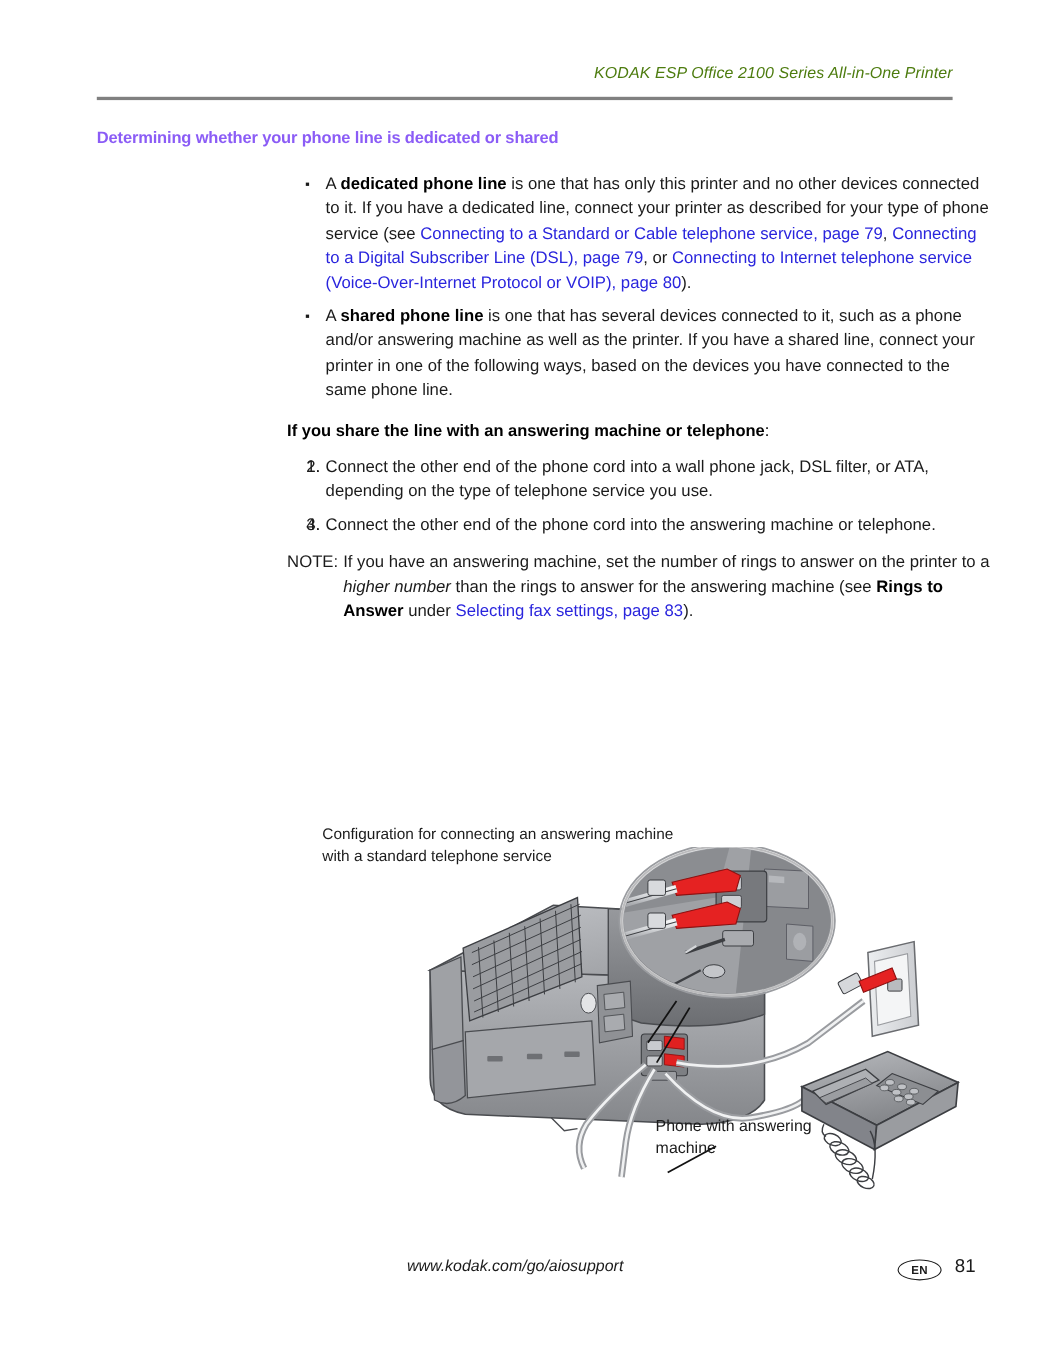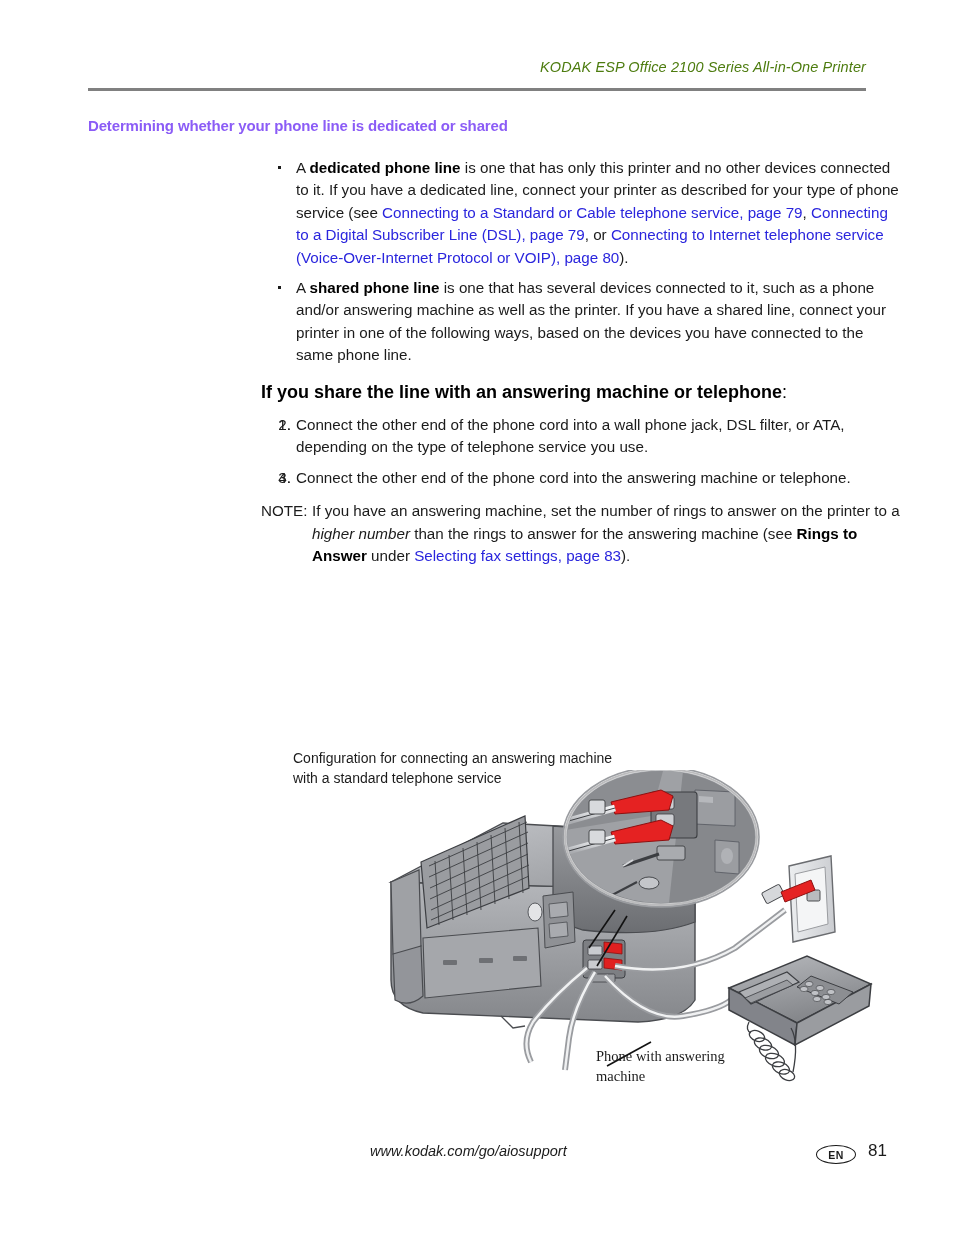--- a/index.html
+++ b/index.html
@@ -86,21 +86,21 @@
     left: 17px;
     top: 9px;
     width: 3px;
     height: 3px;
     background: #1b1b1b;
   }
 
   
   .sub-heading {
     margin-top: 14px;
-    font-size: 18px;
+    font-size: 15px;
     font-weight: bold;
     color: #000;
   }
   .sub-heading .colon { font-weight: normal; }
 
   
   ol.steps {
     list-style: none;
     margin: 11px 0 0 0;
     padding: 0;
@@ -161,21 +161,21 @@
     height: 323px;
   }
   .fig-art svg { display: block; }
 
   .fig-label {
     position: absolute;
     font-size: 14.5px;
     line-height: 20px;
     color: #1b1b1b;
   }
-  .fig-label.phone-label { left: 303px; top: 298px; width: 150px; font-family: Liberation Serif, serif; }
+  .fig-label.phone-label { left: 303px; top: 266px; width: 150px; }
 
   
   .footer-url {
     position: absolute;
     left: 370px;
     top: 1143px;
     font-size: 14.5px;
     font-style: italic;
     color: #1b1b1b;
   }

